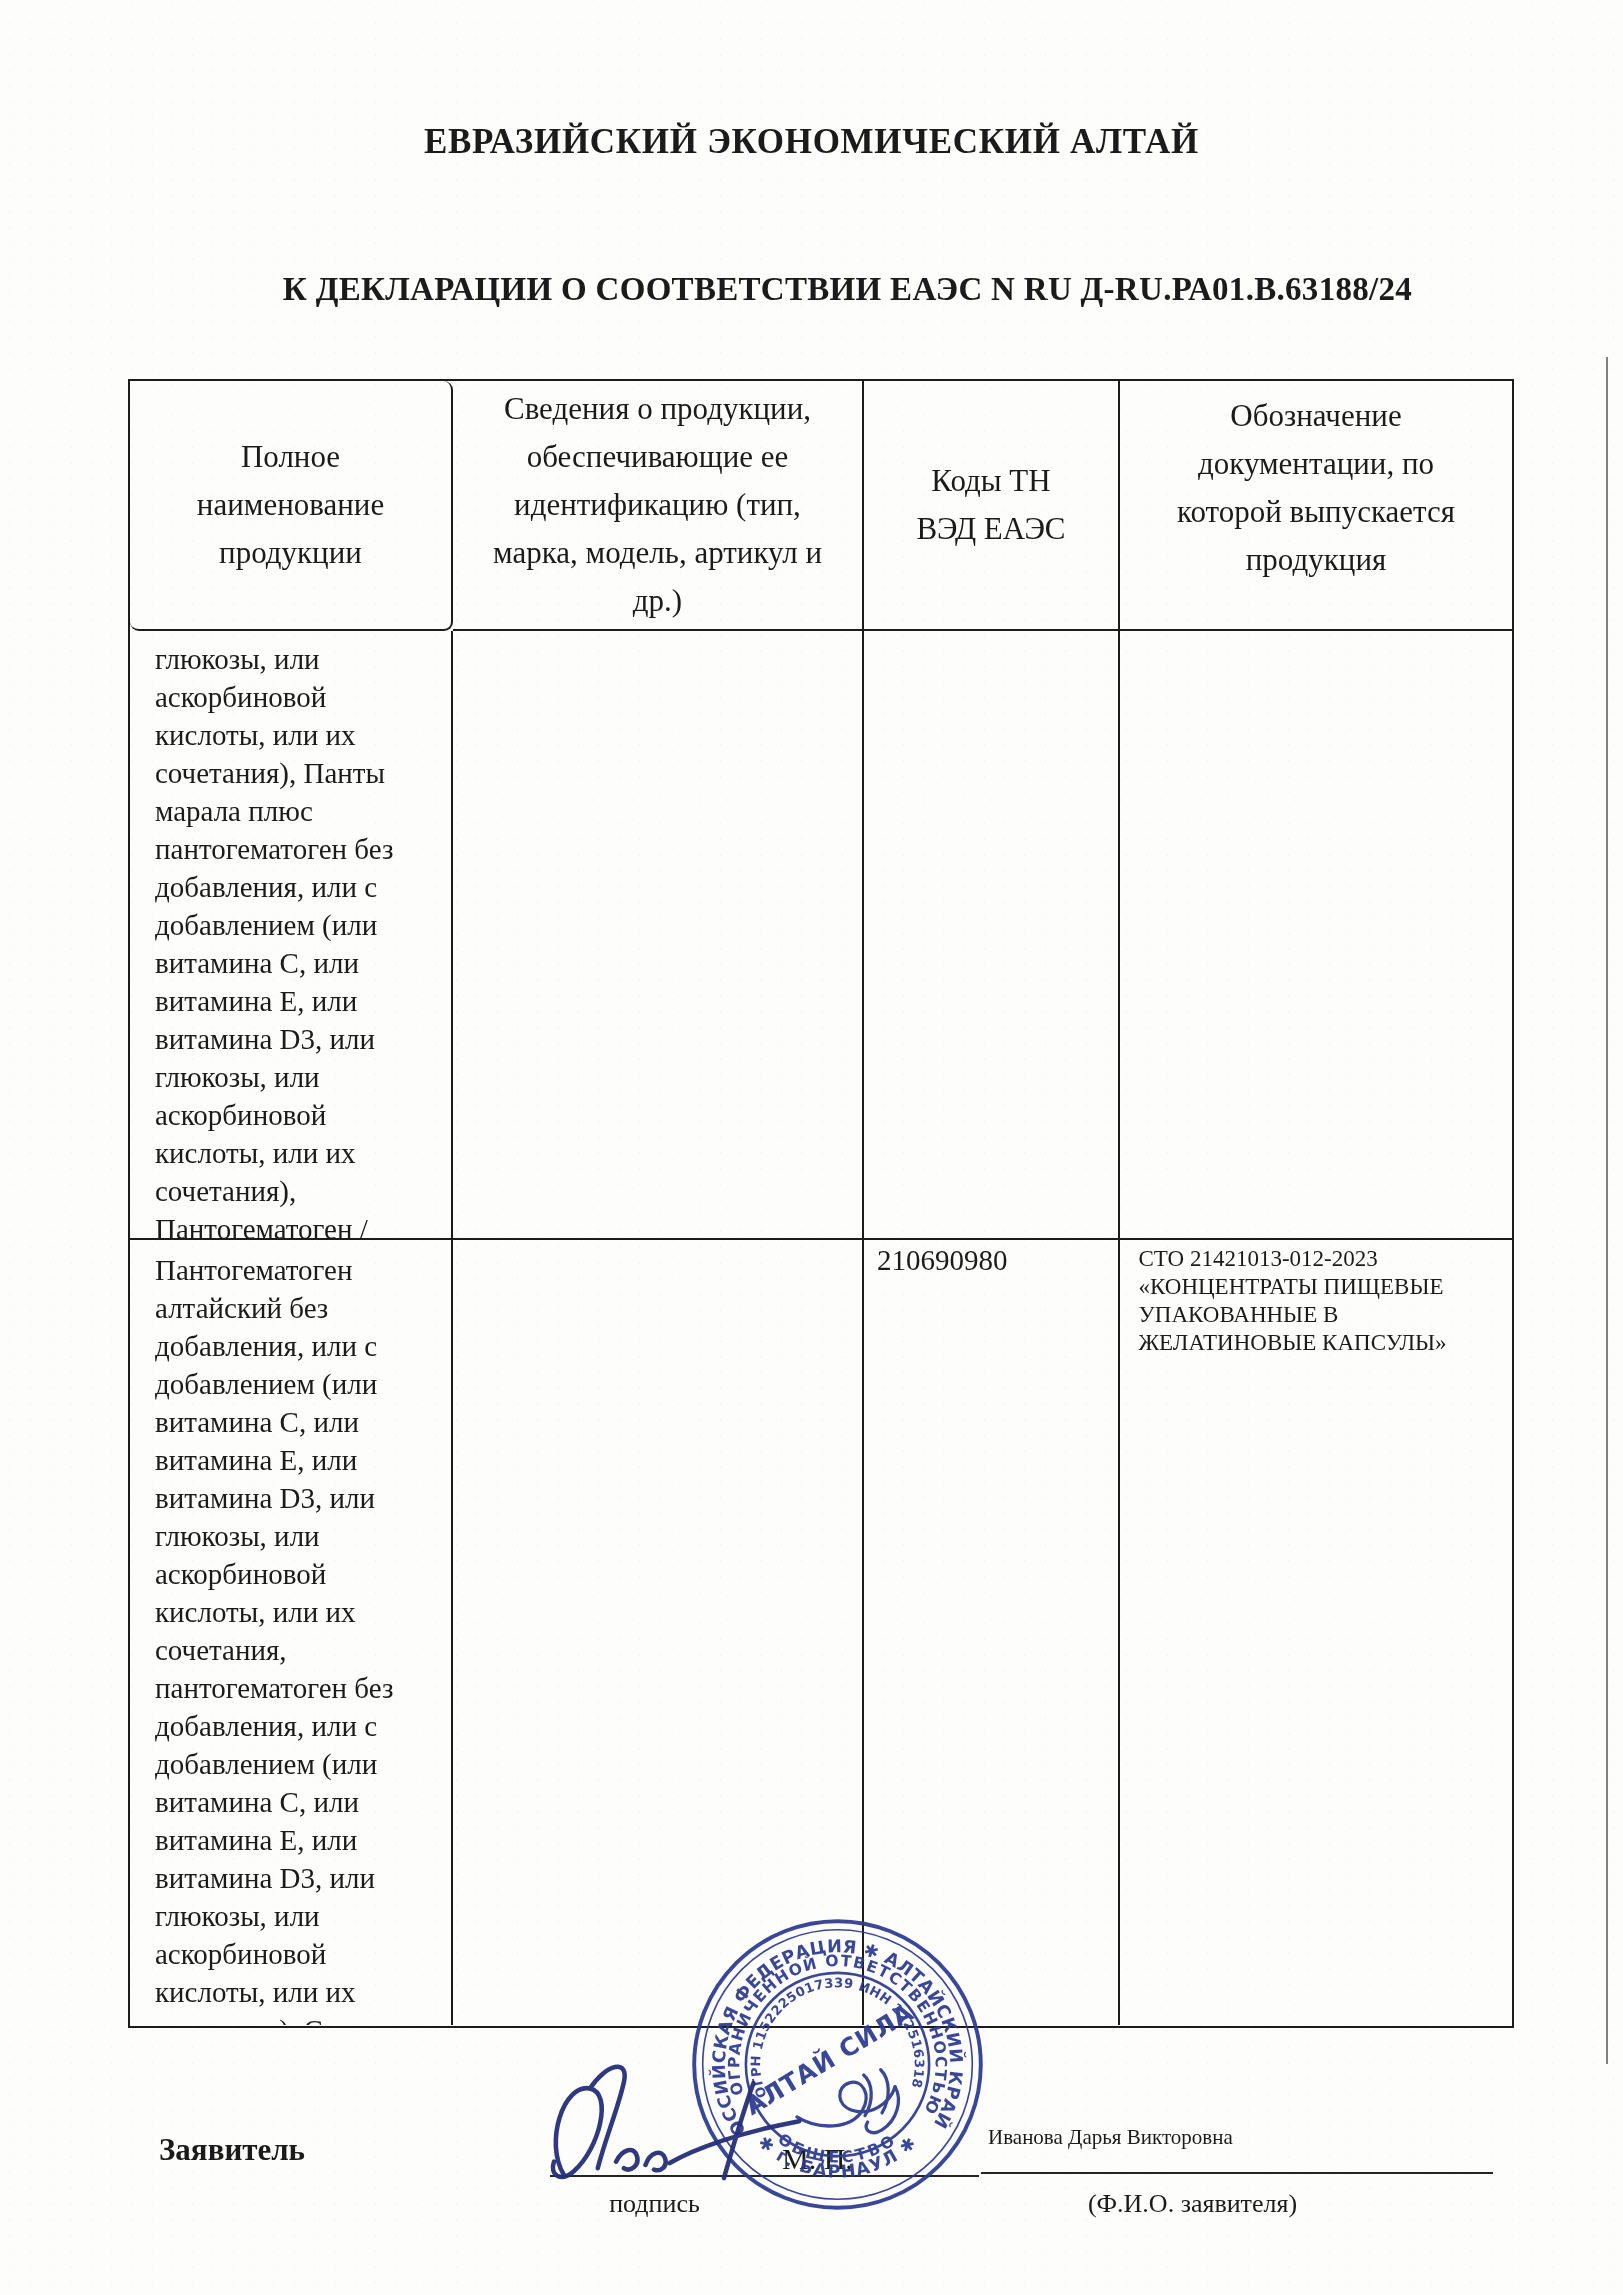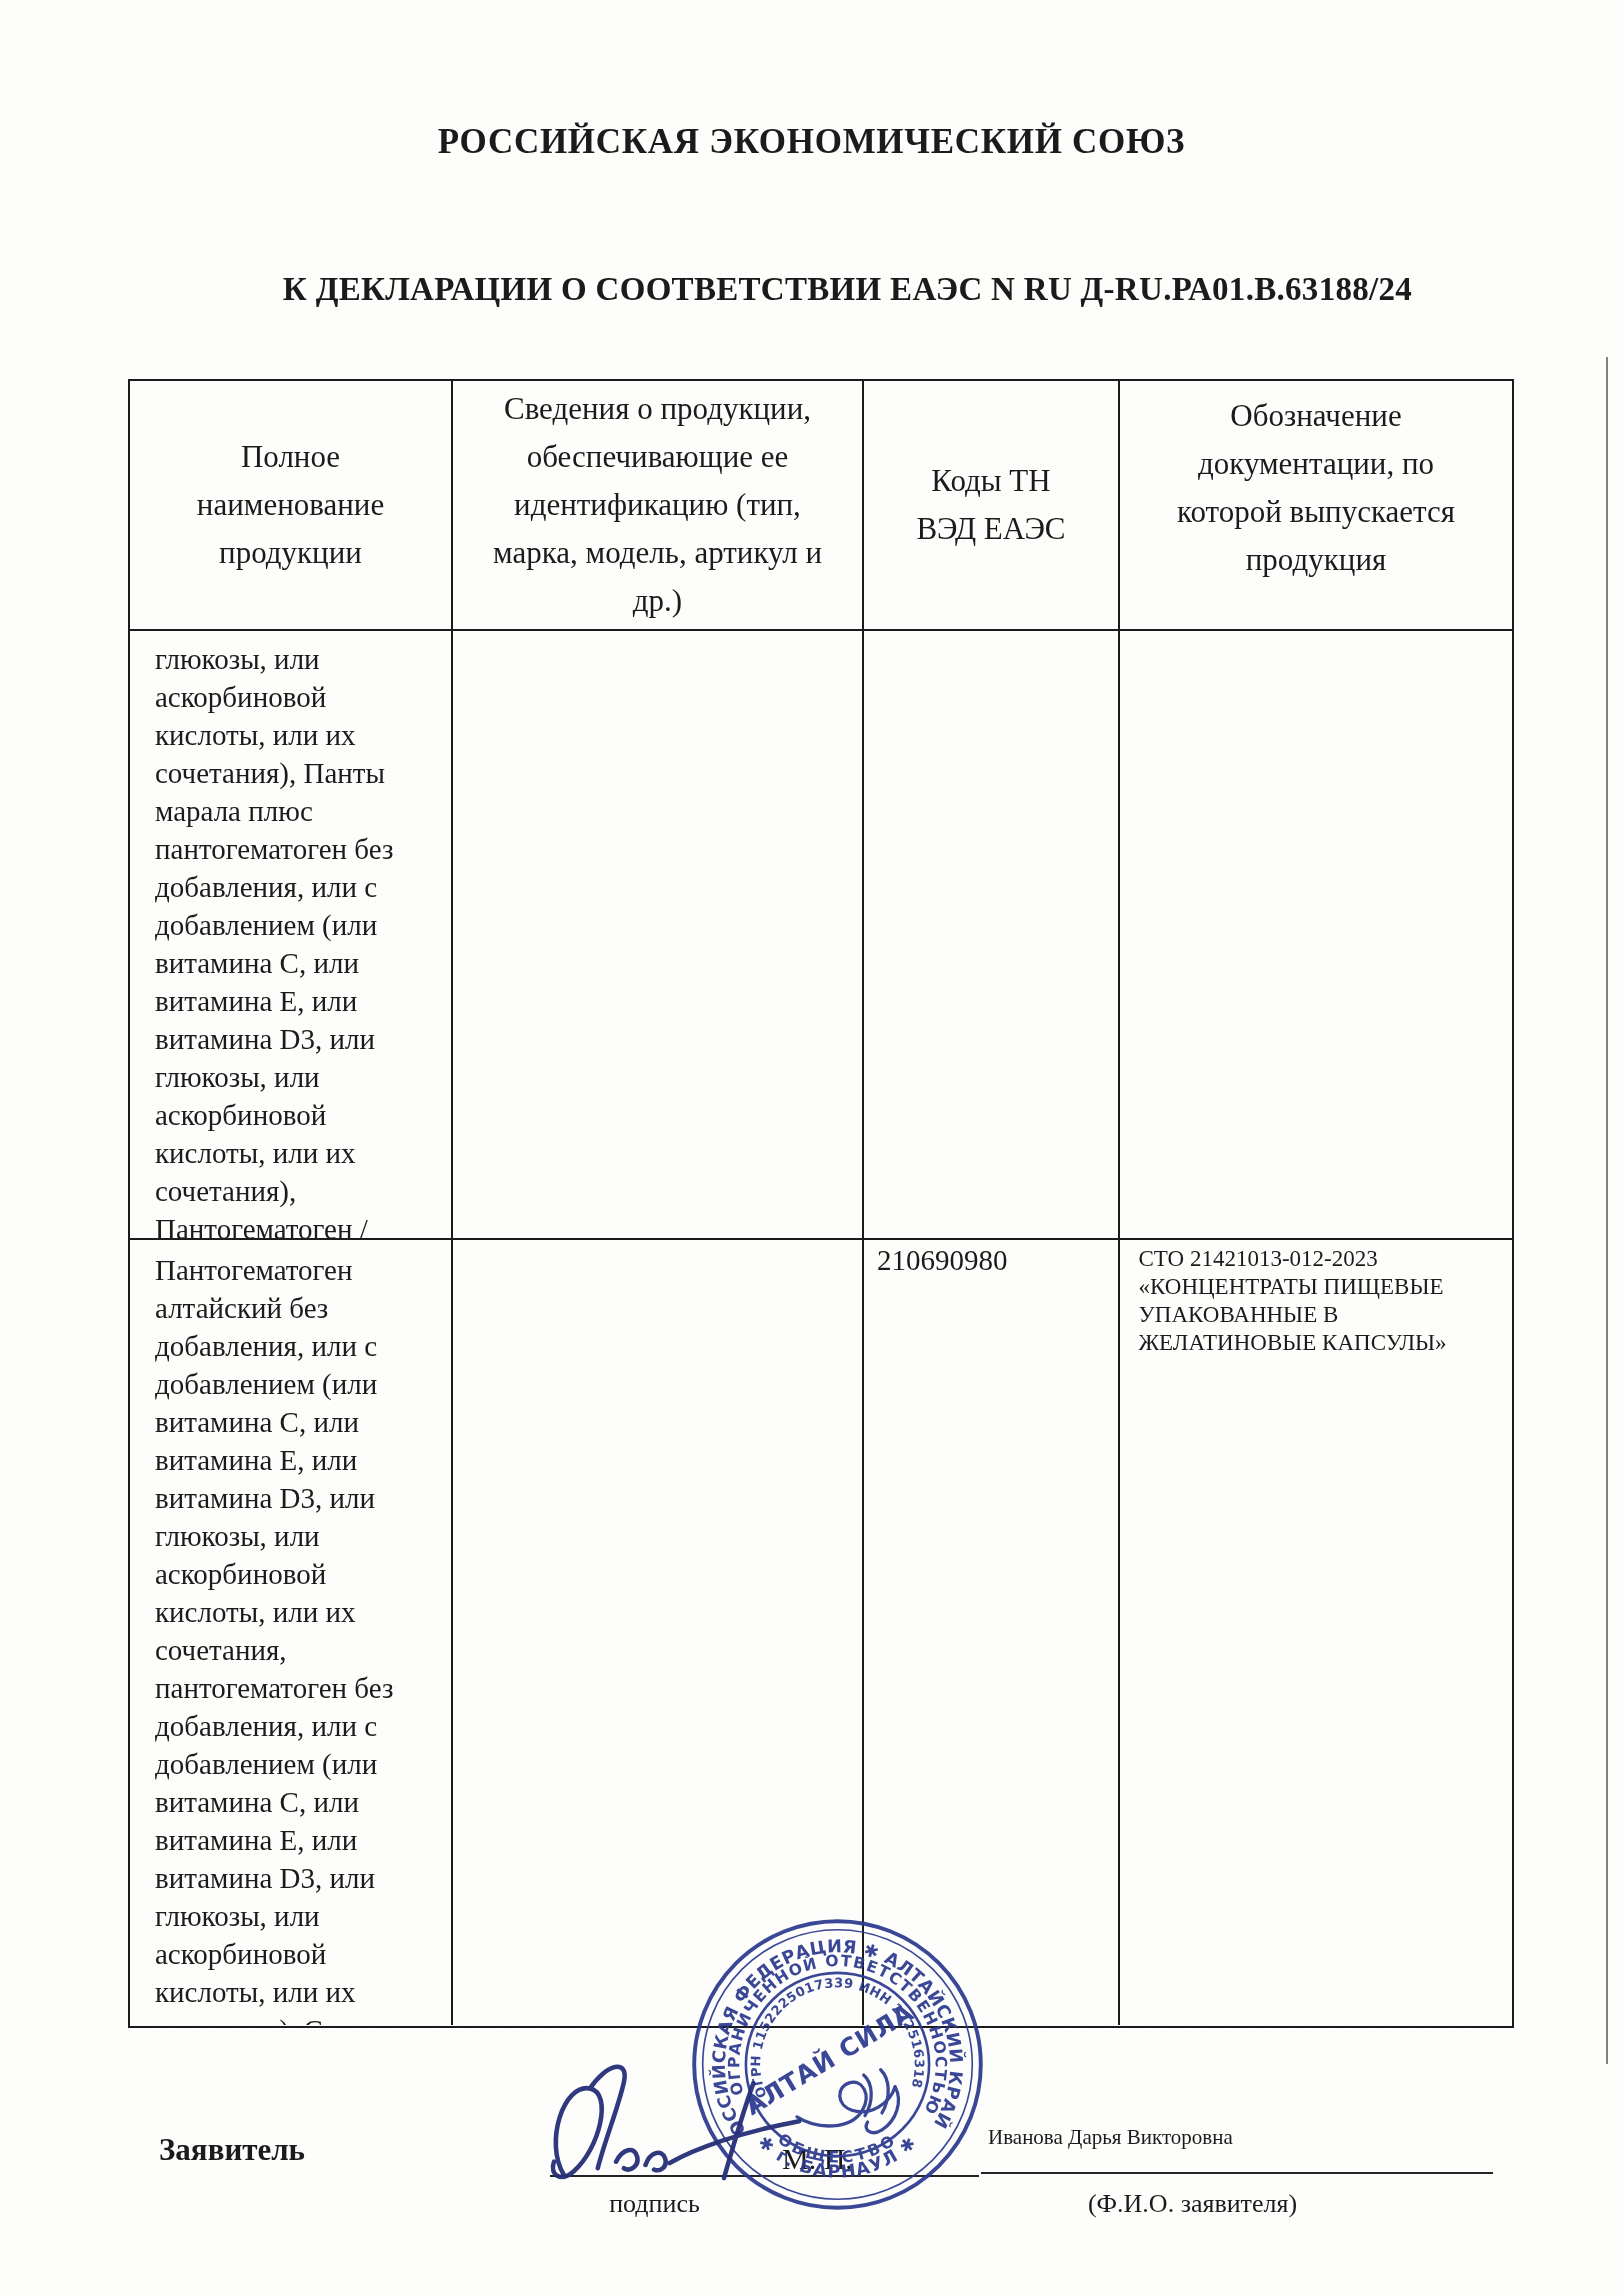--- a/index.html
+++ b/index.html
@@ -21,21 +21,21 @@
     display:grid;grid-template-columns:323px 411px 256px 392px;
     grid-template-rows:250px 609px 785px;
   }
   .cell{border-right:2px solid #1c1c1c;border-bottom:2px solid #1c1c1c;box-sizing:border-box;overflow:hidden;}
   .cell.last-col{border-right:none;}
   .cell.last-row{border-bottom:none;}
   .head{
     font-size:31px;line-height:48px;text-align:center;
     display:flex;flex-direction:column;justify-content:center;padding:0 34px;
   }
-  .head.pad-narrow{padding:0 39px;}
+  .head.pad-narrow{padding:0 39px;border-radius:9px;}
   .head.pad-wide{padding:0 26px;}
   .head.top-align{justify-content:flex-start;padding-top:10.5px;}
   .name-cell{font-size:29px;line-height:38px;white-space:pre-line;padding:9.2px 5.2px 0 25px;}
   .name-cell.r2{padding-top:11px;}
   .code-cell{font-size:29px;padding:3.9px 0 0 13px;}
   .docs-cell{font-size:23px;line-height:28px;white-space:pre-line;padding:5.2px 6.6px 0 10.5px;font-weight:normal;margin-left:8px;}
 
   .footer-label{position:absolute;left:159px;top:2132px;font-size:31px;font-weight:bold;}
   .sig-line{position:absolute;left:550px;top:2175px;width:429px;height:2px;background:#242424;}
   .sig-caption{position:absolute;left:563px;top:2189px;width:183px;text-align:center;font-size:26px;}
@@ -47,21 +47,21 @@
   .stamp{position:absolute;left:687px;top:1914px;width:301px;height:301px;z-index:5;opacity:.93;}
   .stamp text{font-family:"DejaVu Sans","Liberation Sans",sans-serif;font-weight:bold;fill:#2c3a8f;}
   .signature{position:absolute;left:524px;top:2044px;width:328px;height:170px;z-index:6;opacity:.95;}
   .edge-line{position:absolute;left:1606px;top:357px;width:2px;height:1707px;background:#4b4b4b;opacity:.7;}
 </style>
 </head>
 <body>
 
 <div class="page">
 
-  <div class="title title-union">РОССИЙСКАЯ ЭКОНОМИЧЕСКИЙ СОЮЗ</div>
+  <div class="title title-union">ЕВРАЗИЙСКИЙ ЭКОНОМИЧЕСКИЙ АЛТАЙ</div>
   <div class="title title-declaration">К ДЕКЛАРАЦИИ О СООТВЕТСТВИИ ЕАЭС N RU Д-RU.РА01.В.63188/24</div>
 
   <div class="doc-table">
 
     <div class="cell head pad-narrow">Полное наименование продукции</div>
     <div class="cell head">Сведения о продукции, обеспечивающие ее идентификацию (тип, марка, модель, артикул и др.)</div>
     <div class="cell head">Коды ТН ВЭД ЕАЭС</div>
     <div class="cell head pad-wide top-align last-col">Обозначение документации, по которой выпускается продукция</div>
 
     <div class="cell name-cell">глюкозы, или

